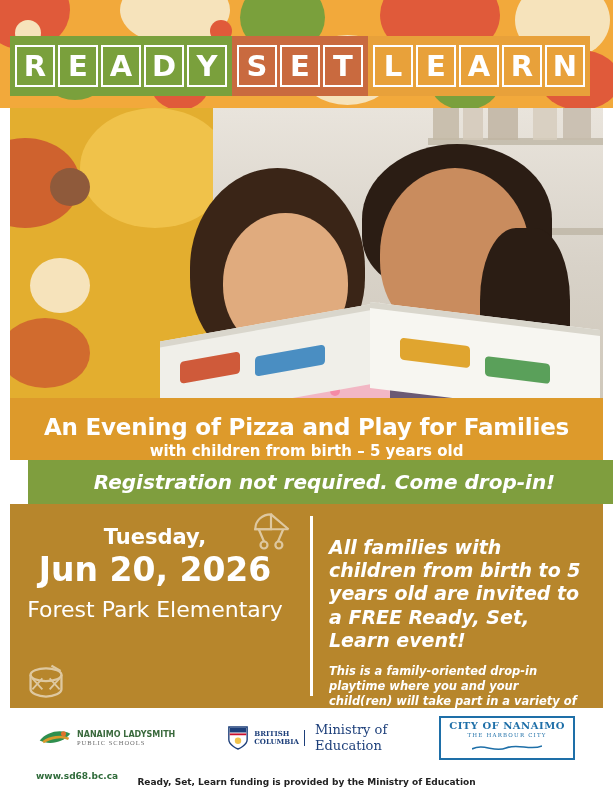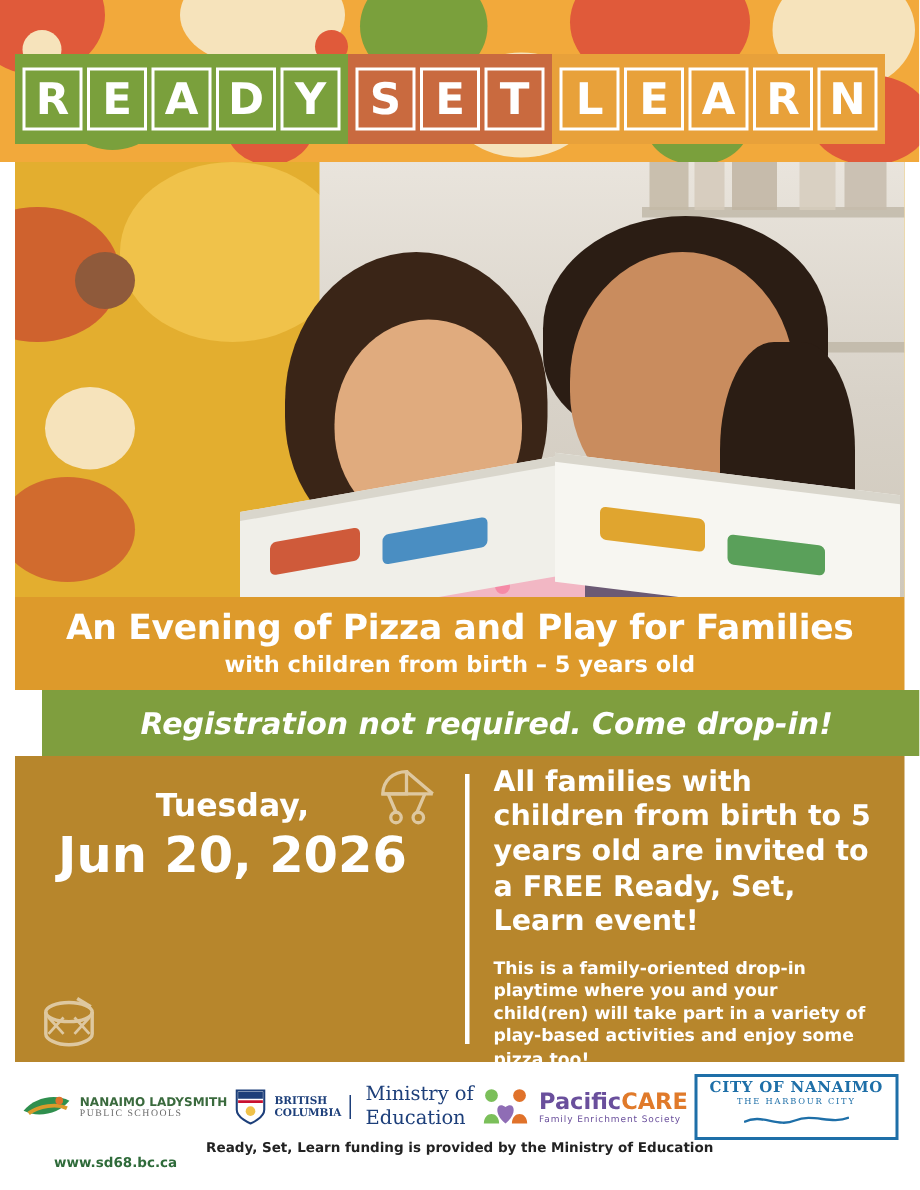--- a/index.html
+++ b/index.html
@@ -163,21 +163,21 @@
 
   
   .band-orange {
     position: absolute;
     top: 398px; left: 10px;
     width: 593px; height: 62px;
     background: #dd9a2b;
     display: flex;
     flex-direction: column;
     align-items: center;
-    justify-content: center;
+    justify-content: flex-end;
   }
   .band-orange .line1 {
     color: #ffffff;
     font-family: "DejaVu Sans", sans-serif;
     font-weight: bold;
     font-size: 23px;
     letter-spacing: -0.2px;
   }
   .band-orange .line2 {
     color: #ffffff;
@@ -219,22 +219,23 @@
     padding: 22px 24px 0 14px;
     text-align: center;
   }
   .info-divider {
     width: 3px;
     background: #ffffff;
     margin: 12px 0;
   }
   .info-right {
     flex: 1;
-    padding: 6px 18px 0 16px;
+    padding: 32px 18px 0 16px;
     color: #ffffff;
+    font-style: italic;
   }
   .ev-day {
     font-family: "DejaVu Sans", sans-serif;
     font-weight: bold;
     font-size: 21px;
     line-height: 1.1;
   }
   .ev-date {
     font-family: "DejaVu Sans", sans-serif;
     font-weight: bold;
@@ -355,21 +356,21 @@
   .foot-web {
     position: absolute;
     left: 36px; top: 63px;
     font-family: "DejaVu Sans", sans-serif;
     font-size: 9px;
     font-weight: bold;
     color: #2f6b3a;
   }
   .foot-note {
     position: absolute;
-    left: 0; top: 53px;
+    left: 0; top: 69px;
     width: 613px;
     text-align: center;
     font-family: "DejaVu Sans", sans-serif;
     font-size: 9px;
     font-weight: bold;
     color: #222222;
   }
 </style>
 </head>
 <body>
@@ -475,20 +476,21 @@
         <circle cx="33" cy="40" r="4" fill="none" stroke="#ffffff" stroke-width="2.5"></circle>
       </svg>
       <svg class="icon-drum" style="left:14px;bottom:6px;" width="44" height="40" viewBox="0 0 48 44">
         <ellipse cx="24" cy="14" rx="17" ry="7" fill="none" stroke="#ffffff" stroke-width="2.5"></ellipse>
         <path d="M7 14 L7 30 C7 34 15 38 24 38 C33 38 41 34 41 30 L41 14" fill="none" stroke="#ffffff" stroke-width="2.5"></path>
         <path d="M9 18 L20 30 M20 18 L9 30 M28 18 L39 30 M39 18 L28 30" stroke="#ffffff" stroke-width="2"></path>
         <path d="M30 4 L40 10" stroke="#ffffff" stroke-width="2.5"></path>
       </svg>
       <div class="ev-day">Tuesday,</div>
       <div class="ev-date">Jun 20, 2026</div>
+      <div class="ev-place">Forest Park Elementary</div>
     </div>
 
     <div class="info-divider"></div>
 
     <div class="info-right">
       <div class="headline">All families with children from birth to 5 years old are invited to a FREE Ready, Set, Learn event!</div>
       <div class="subcopy">This is a family-oriented drop-in playtime where you and your child(ren) will take part in a variety of play-based activities and enjoy some pizza too!</div>
     </div>
   </div>
 
@@ -517,35 +519,20 @@
         <div class="bc-box">
           <div>BRITISH</div>
           <div>COLUMBIA</div>
         </div>
         <div class="bc-min">
           <div>Ministry of</div>
           <div>Education</div>
         </div>
       </div>
 
-      <div class="logo">
-        <svg width="34" height="30" viewBox="0 0 40 34">
-          <circle cx="9" cy="8" r="5" fill="#7bbf5a"></circle>
-          <path d="M3 30 C3 20 15 20 15 30 Z" fill="#7bbf5a"></path>
-          <circle cx="31" cy="8" r="5" fill="#e0722a"></circle>
-          <path d="M25 30 C25 20 37 20 37 30 Z" fill="#e0722a"></path>
-          <path d="M20 30 C10 22 13 12 20 17 C27 12 30 22 20 30 Z" fill="#8f6db5"></path>
-        </svg>
-        <div>
-          <div class="pc-main">
-            <span>Pacific</span><span class="care">CARE</span>
-          </div>
-          <div class="pc-sub">Family Enrichment Society</div>
-        </div>
-      </div>
 
       <div class="logo">
         <div class="city-box">
           <div class="city-main">CITY OF NANAIMO</div>
           <div class="city-sub">THE HARBOUR CITY</div>
           <svg width="70" height="9" viewBox="0 0 70 9">
             <path d="M0 6 C12 0 22 10 34 5 C46 0 58 8 70 3" fill="none" stroke="#1e6fa8" stroke-width="1.6"></path>
           </svg>
         </div>
       </div>

